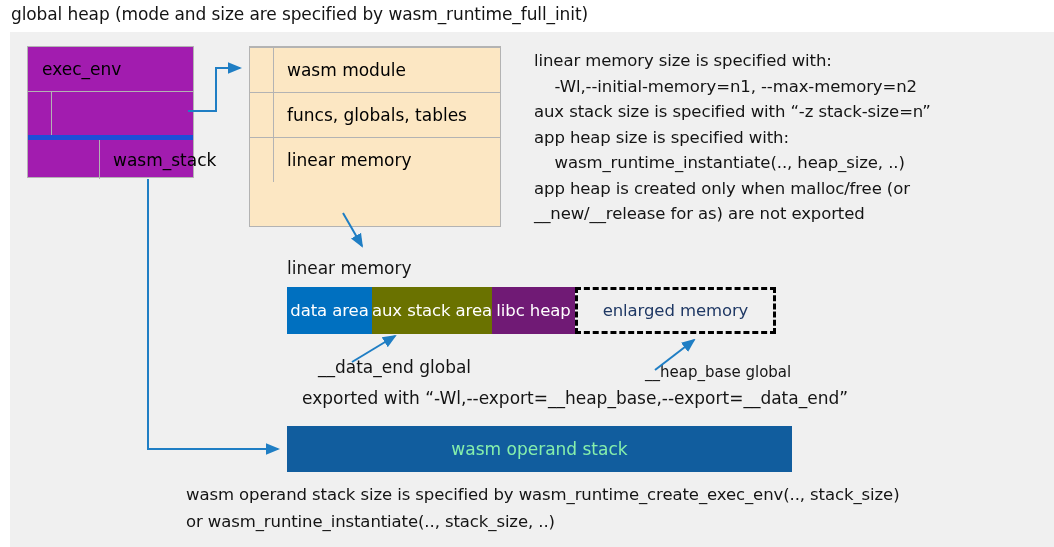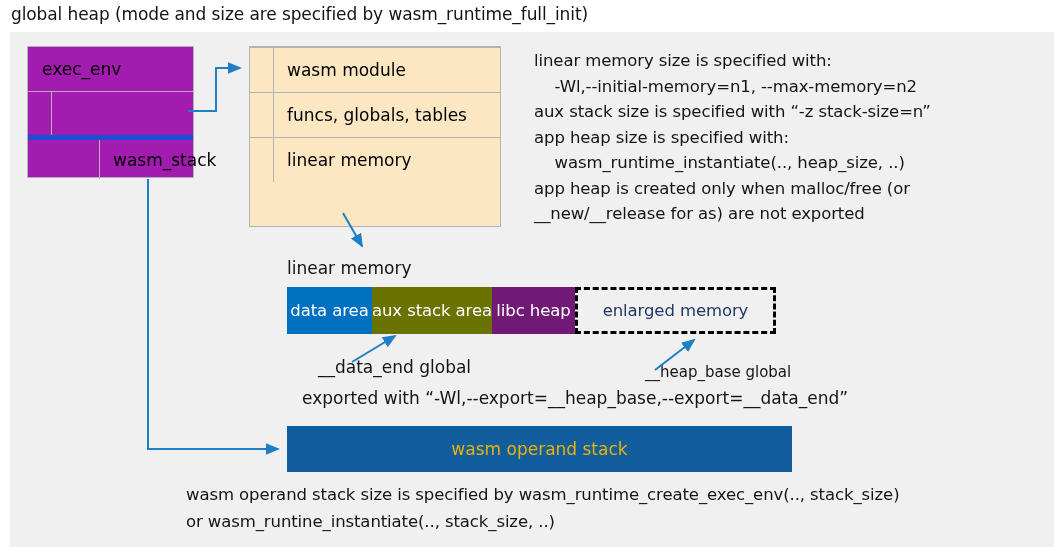--- a/index.html
+++ b/index.html
@@ -164,21 +164,21 @@
     position: absolute;
     left: 287px;
     top: 426px;
     width: 505px;
     height: 46px;
     background: #115d9e;
     display: flex;
     align-items: center;
     justify-content: center;
     font-size: 17px;
-    color: #eab308;
+    color: #86efac;
     white-space: nowrap;
   }
   #operand-stack-notes {
     position: absolute;
     left: 186px;
     top: 481px;
     font-size: 16.5px;
     line-height: 27px;
     color: #141414;
     white-space: pre;

